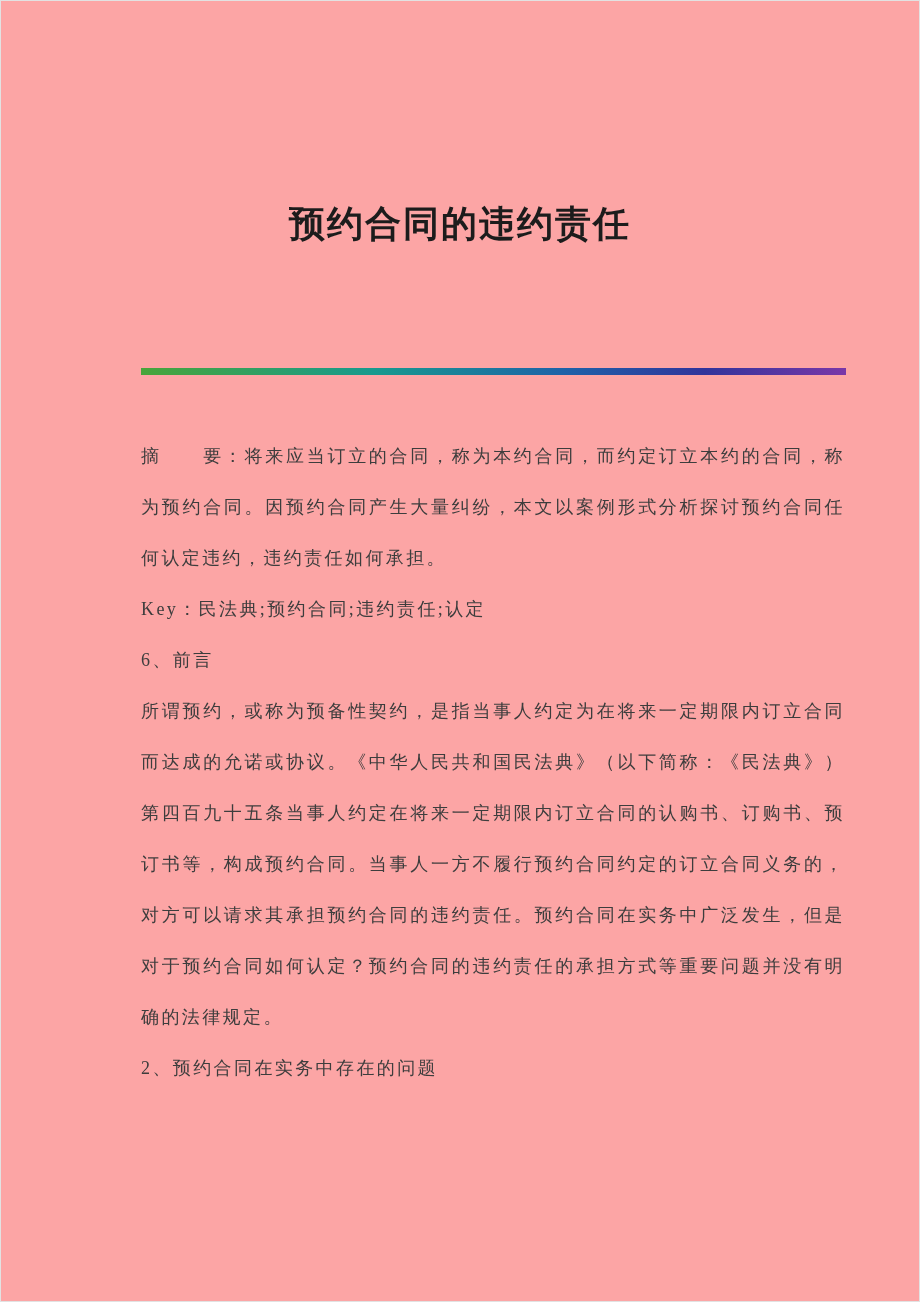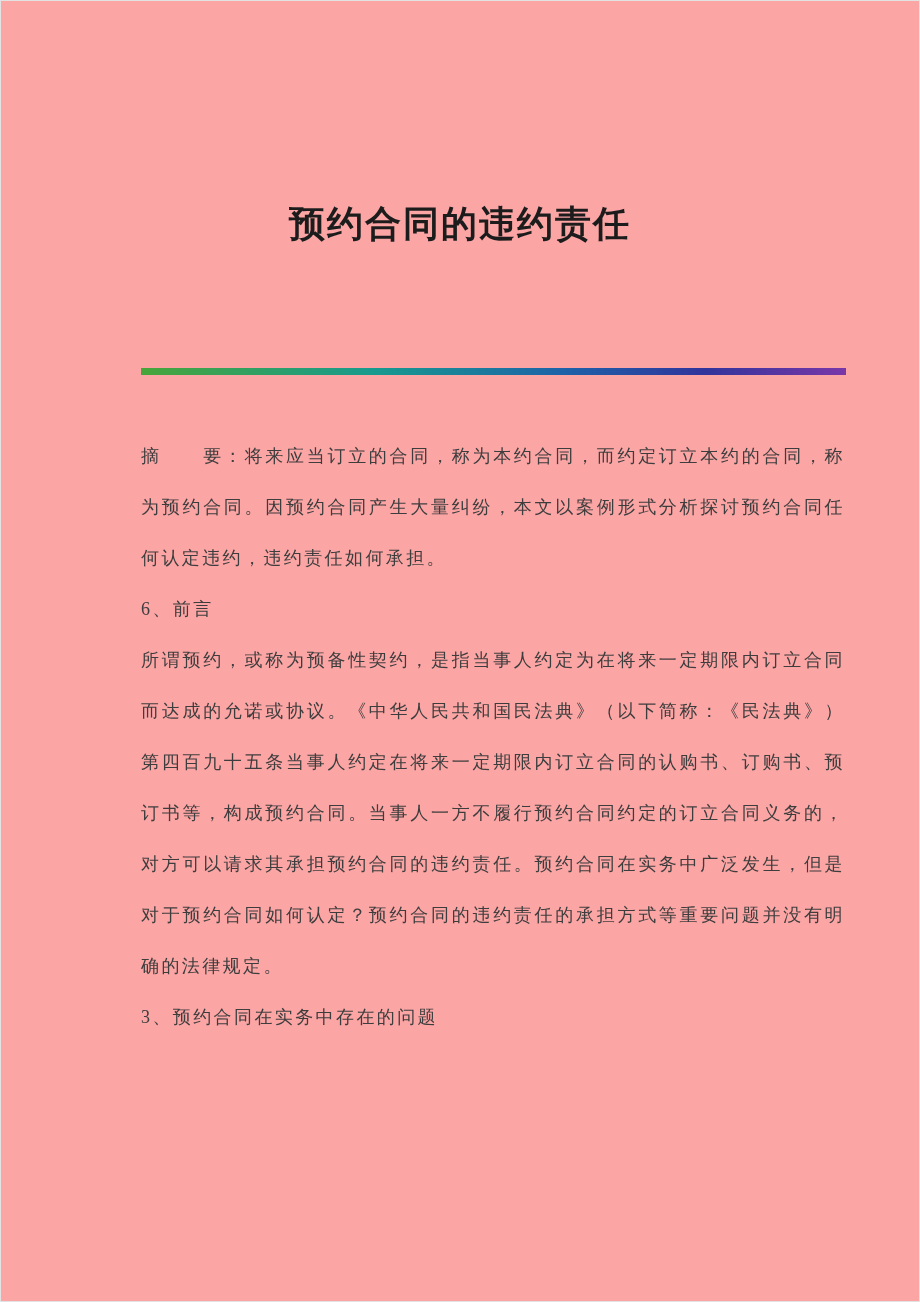--- a/index.html
+++ b/index.html
@@ -48,17 +48,18 @@
 </head>
 <body>
 
 <div class="page">
   <h1 class="doc-title" style="color: rgb(28, 28, 28);">预约合同的违约责任</h1>
 
   <div class="divider" style="background: linear-gradient(90deg, rgb(72, 165, 58) 0%, rgb(24, 154, 142) 33%, rgb(30, 98, 168) 60%, rgb(49, 52, 155) 80%, rgb(122, 55, 168) 100%);"></div>
 
   <div class="body-text" style="color: rgb(61, 61, 61);">
     <p>摘　　要：将来应当订立的合同，称为本约合同，而约定订立本约的合同，称为预约合同。因预约合同产生大量纠纷，本文以案例形式分析探讨预约合同任何认定违约，违约责任如何承担。</p>
+    <p>Key：民法典;预约合同;违约责任;认定</p>
     <p>6、前言</p>
     <p>所谓预约，或称为预备性契约，是指当事人约定为在将来一定期限内订立合同而达成的允诺或协议。《中华人民共和国民法典》（以下简称：《民法典》）第四百九十五条当事人约定在将来一定期限内订立合同的认购书、订购书、预订书等，构成预约合同。当事人一方不履行预约合同约定的订立合同义务的，对方可以请求其承担预约合同的违约责任。预约合同在实务中广泛发生，但是对于预约合同如何认定？预约合同的违约责任的承担方式等重要问题并没有明确的法律规定。</p>
-    <p>3、预约合同在实务中存在的问题</p>
+    <p>2、预约合同在实务中存在的问题</p>
   </div>
 </div>
 
 </body></html>

